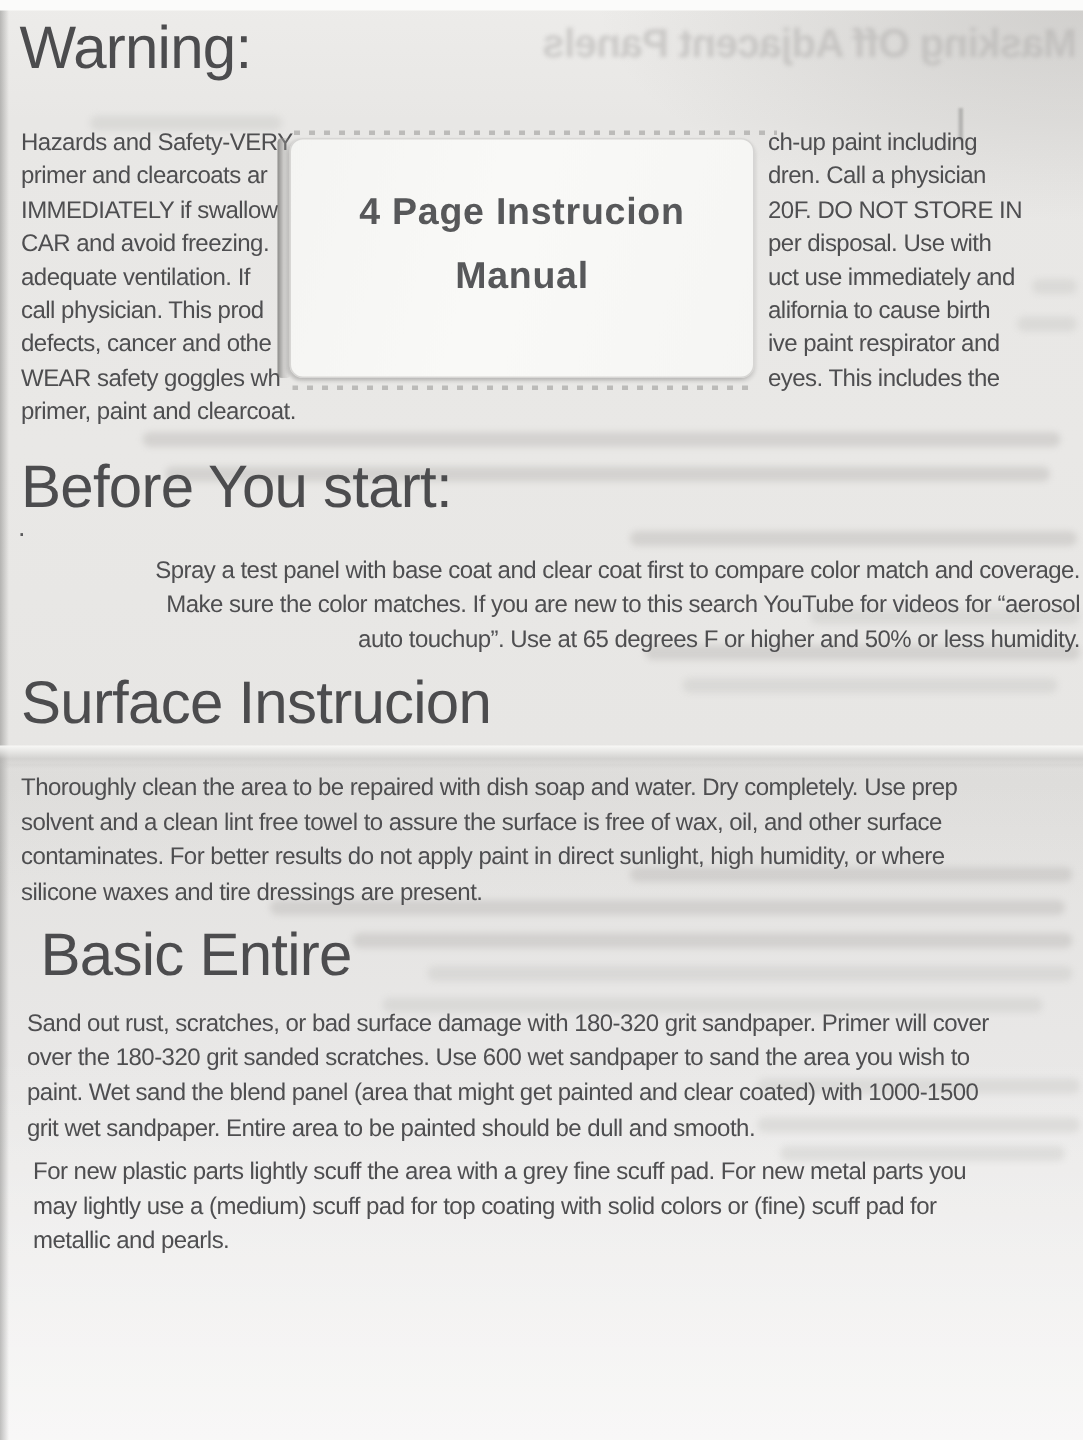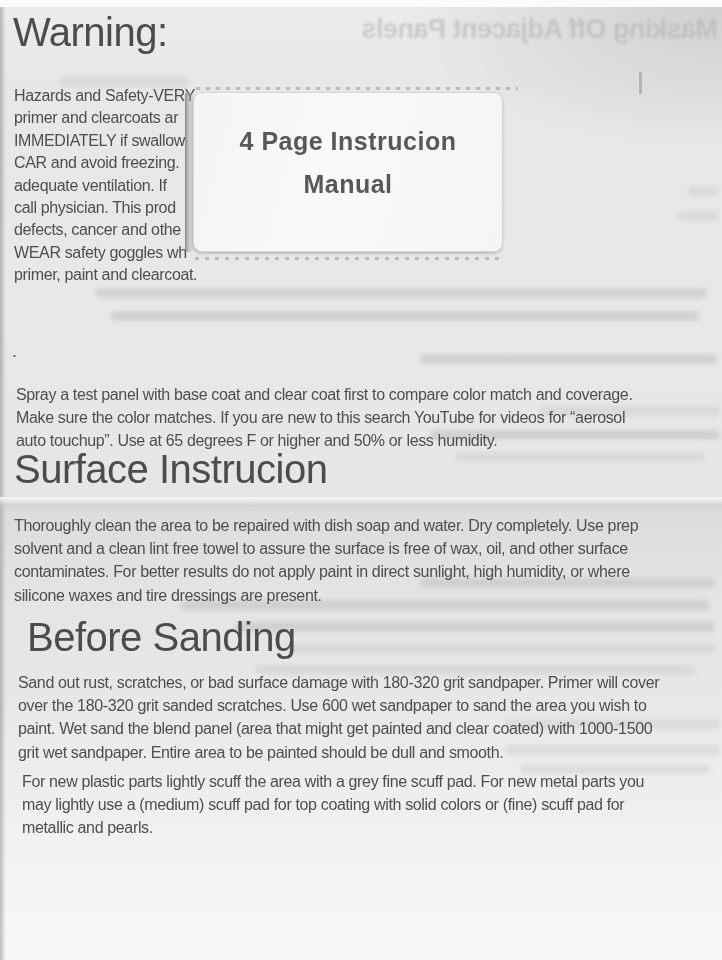--- a/index.html
+++ b/index.html
@@ -91,41 +91,50 @@
   <div class="abs h1" style="left:13px;top:10px;">Warning:</div>
   <div class="abs para warn" style="left:14px;top:85px;width:480px;">Hazards and Safety-VERY
 primer and clearcoats ar
 IMMEDIATELY if swallow
 CAR and avoid freezing.
 adequate ventilation. If
 call physician. This prod
 defects, cancer and othe
 WEAR safety goggles wh
 primer, paint and clearcoat.</div>
+  <div class="abs para warn" style="left:512px;top:85px;width:206px;">ch-up paint including
+dren. Call a physician
+20F. DO NOT STORE IN
+per disposal. Use with
+uct use immediately and
+alifornia to cause birth
+ive paint respirator and
+eyes. This includes the</div>
 
   <div class="perf" style="left:196px;top:87px;width:322px;"></div>
   <div class="perf" style="left:195px;top:257px;width:305px;"></div>
   <div class="abs card-edge"></div>
   <div class="abs sticker">
     <div class="l1">4 Page Instrucion</div>
     <div class="l2">Manual</div>
   </div>
 
+  <div class="abs h1" style="left:14px;top:303px;">Before You start:</div>
   <div class="abs dot">.</div>
-  <div class="abs para" style="left:16px;top:383px;">Spray a test panel with base coat and clear coat first to compare color match and coverage.
+  <div class="abs para" style="left:16px;top:369px;text-align:right;">Spray a test panel with base coat and clear coat first to compare color match and coverage.
 Make sure the color matches.  If you are new to this search YouTube for videos for “aerosol
 auto touchup”.  Use at 65 degrees F or higher and 50% or less humidity.</div>
 
   <div class="abs h1" style="left:14px;top:447px;">Surface Instrucion</div>
   <div class="abs para" style="left:14px;top:514px;">Thoroughly clean the area to be repaired with dish soap and water.  Dry completely. Use prep
 solvent and a clean lint free towel to assure the surface is free of wax, oil, and other surface
 contaminates. For better results do not apply paint in direct sunlight, high humidity, or where
 silicone waxes and tire dressings are present.</div>
 
-  <div class="abs h1" style="left:27px;top:615px;">Before Sanding</div>
+  <div class="abs h1" style="left:27px;top:615px;">Basic Entire</div>
   <div class="abs para" style="left:18px;top:671px;">Sand out rust, scratches, or bad surface damage with 180-320 grit sandpaper. Primer will cover
 over the 180-320 grit sanded scratches. Use 600 wet sandpaper to sand the area you wish to
 paint. Wet sand the blend panel (area that might get painted and clear coated) with 1000-1500
 grit wet sandpaper. Entire area to be painted should be dull and smooth.</div>
   <div class="abs para" style="left:22px;top:770px;">For new plastic parts lightly scuff the area with a grey fine scuff pad. For new metal parts you
 may lightly use a (medium) scuff pad for top coating with solid colors or (fine) scuff pad for
 metallic and pearls.</div>
 
 </div>
 

